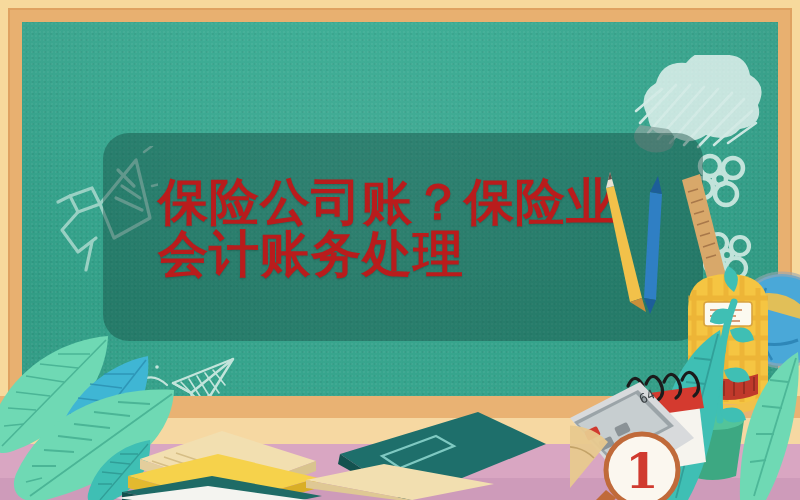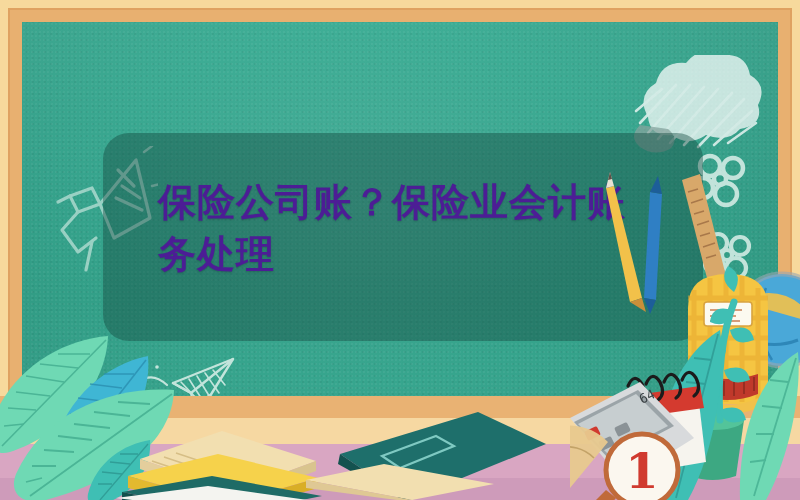--- a/index.html
+++ b/index.html
@@ -49,22 +49,22 @@
   
   .title-panel{
     position:absolute;
     left:103px;top:133px;width:600px;height:208px;
     background:rgba(18,72,62,.42);
     border-radius:26px;
   }
   .title-text{
     position:absolute;
     left:158px;top:176px;width:500px;
-    color:#4c1d95;
-    font-size:38px;
+    color:#b91c1c;
+    font-size:50px;
     font-weight:bold;
     line-height:52px;
     letter-spacing:1px;
     text-shadow:0 1px 2px rgba(0,0,0,.18);
     font-family:"DejaVu Sans","Liberation Sans",sans-serif;
   }
 
   
   .chalk{position:absolute;opacity:.78;}
   .chalk svg{display:block;}

